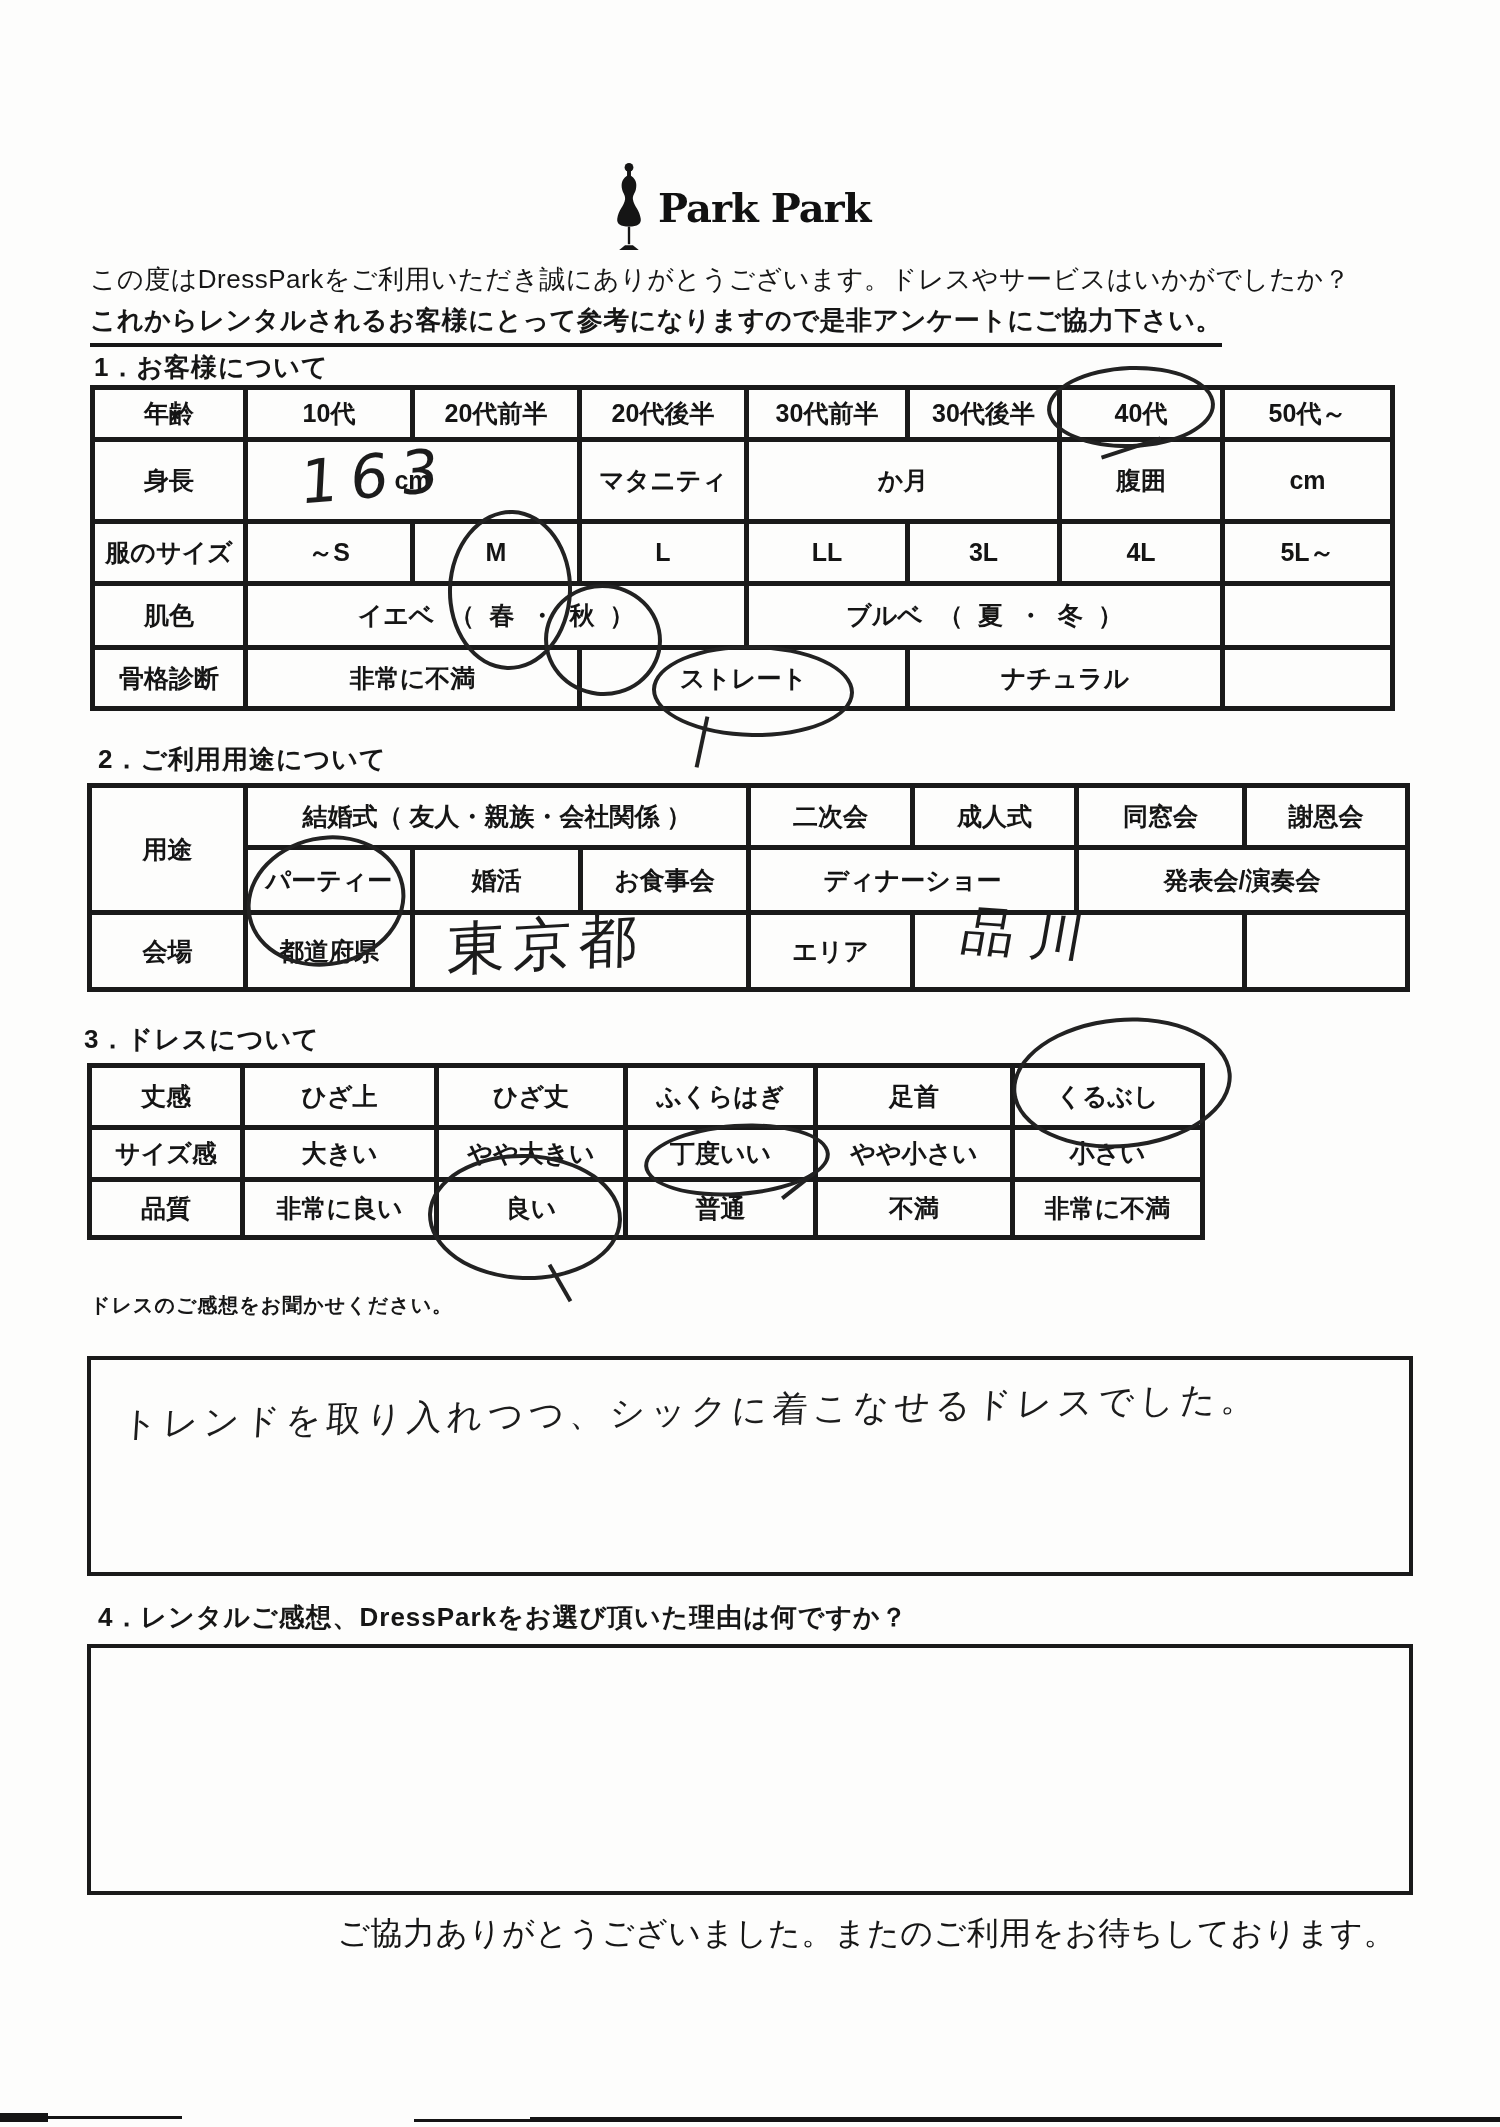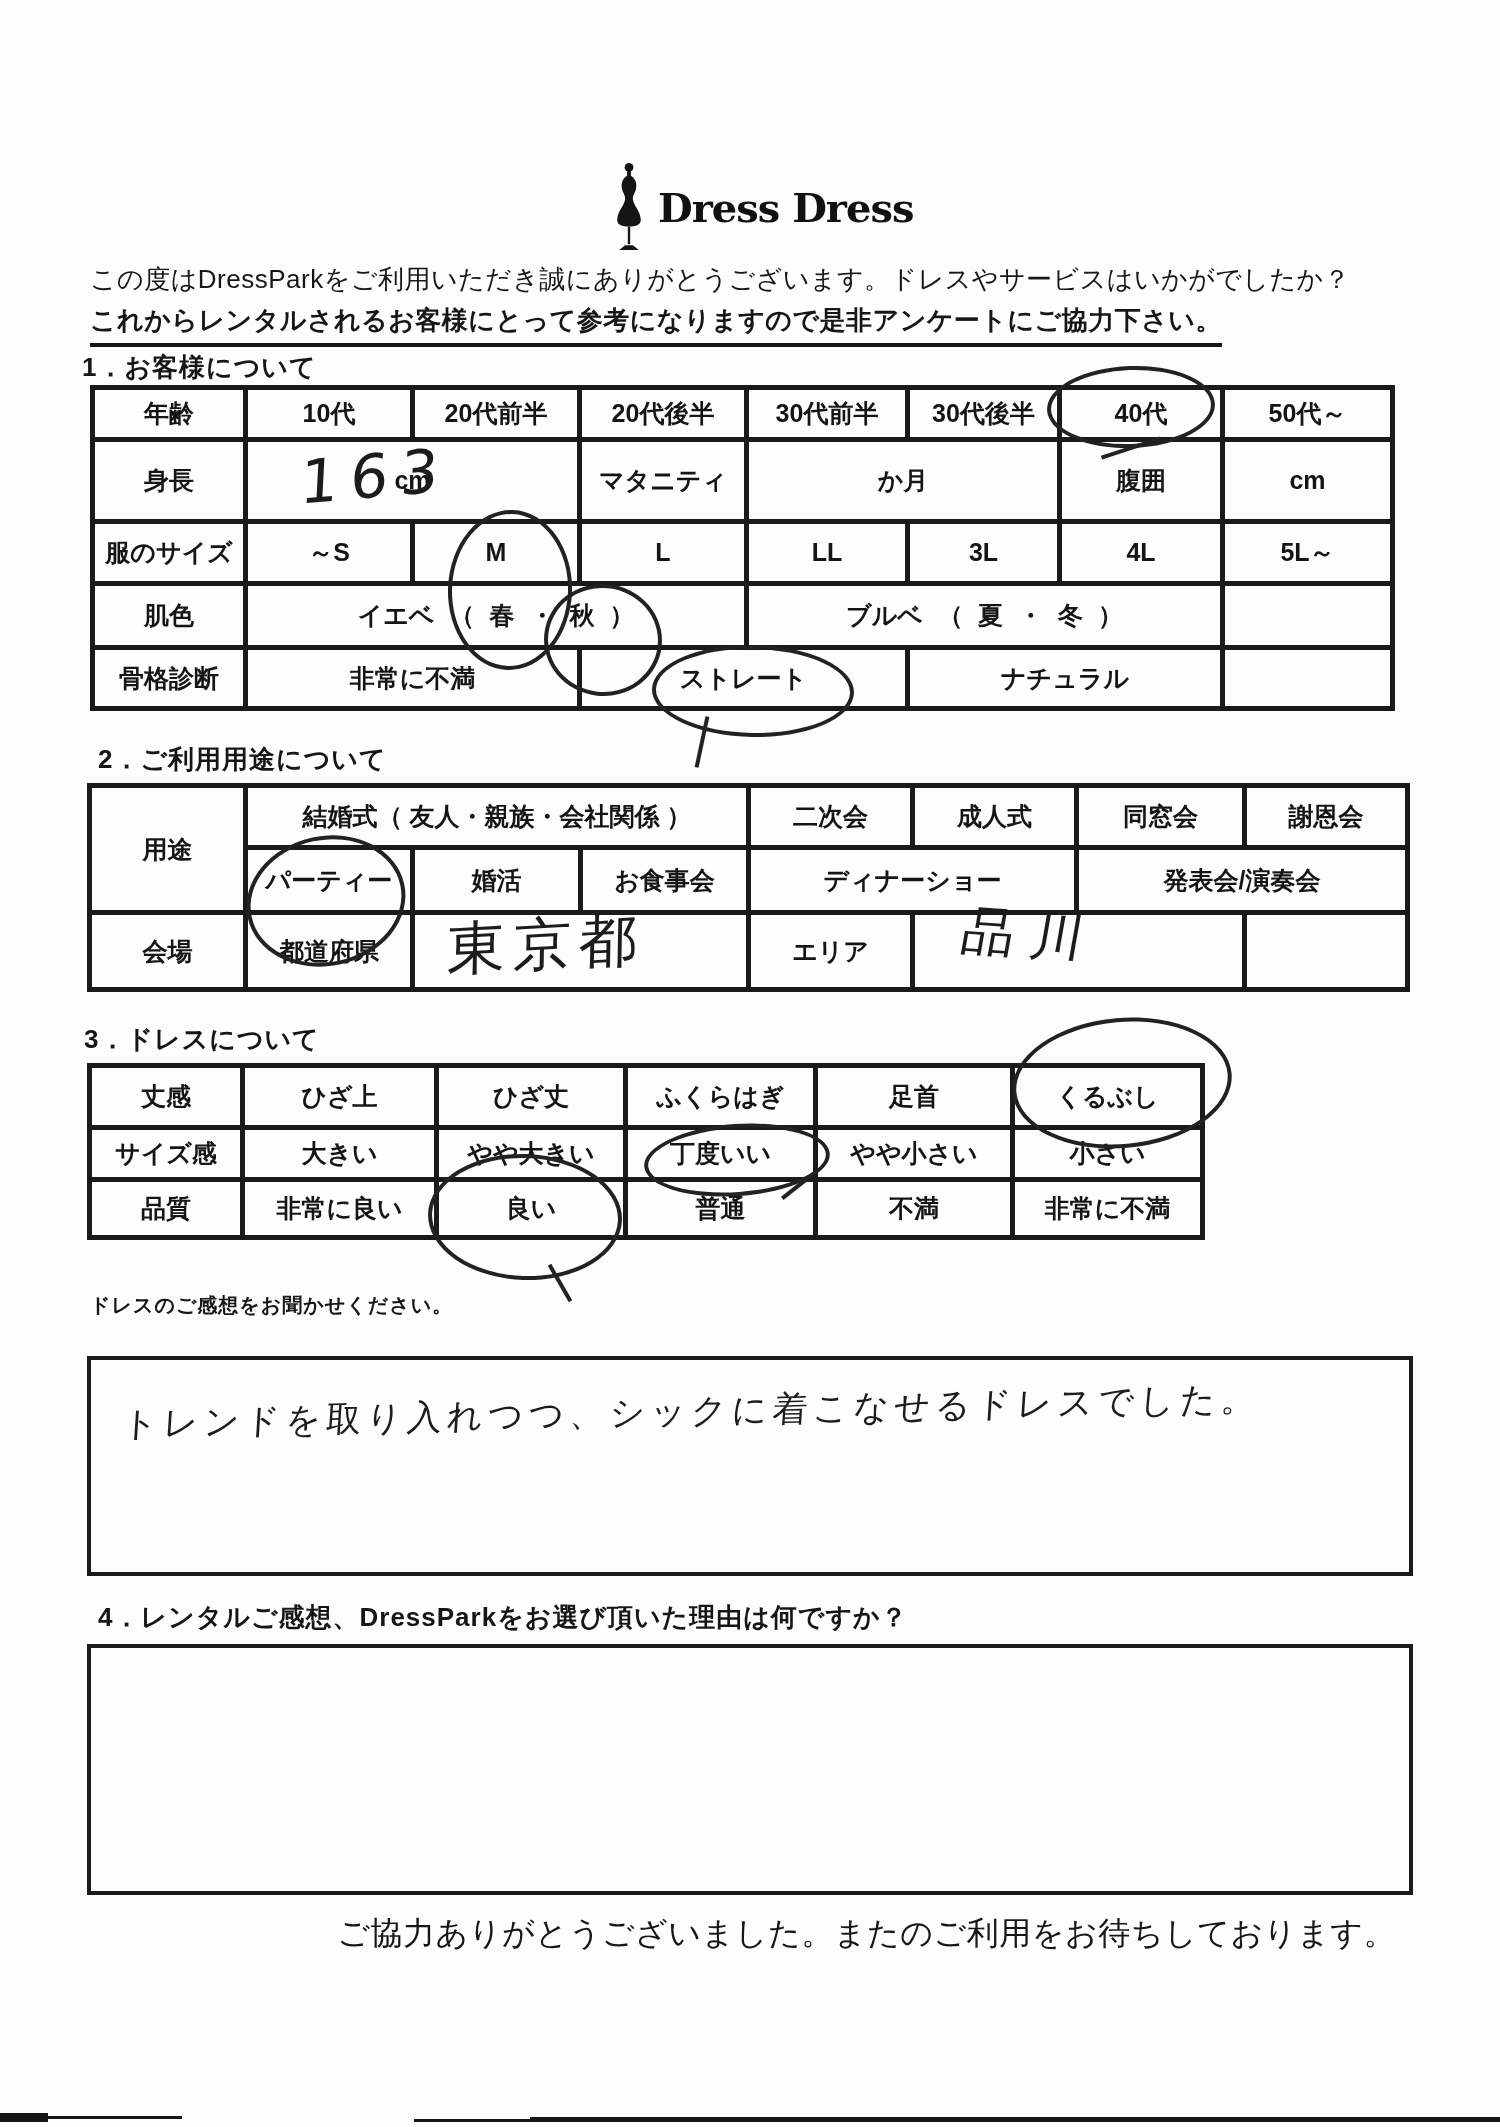--- a/index.html
+++ b/index.html
@@ -78,27 +78,27 @@
   <div class="logo">
     <span>
       <svg viewBox="0 0 34 94" width="34" height="92" aria-hidden="true">
         <circle cx="17" cy="5.5" r="4.5" fill="#151515"></circle>
         <rect x="15" y="9" width="4" height="6" fill="#151515"></rect>
         <path d="M17 13 C 10 16, 8.5 22, 10 28 C 11 32, 13.5 34, 13 38 C 12 45, 6 49, 5 58 C 4.3 63, 8 66, 17 66 C 26 66, 29.7 63, 29 58 C 28 49, 22 45, 21 38 C 20.5 34, 23 32, 24 28 C 25.5 22, 24 16, 17 13 Z" fill="#151515"></path>
         <rect x="15.8" y="66" width="2.4" height="18" fill="#151515"></rect>
         <path d="M7 90 L27 90 L21 85 L13 85 Z" fill="#151515"></path>
       </svg>
     </span>
-    <span class="logo-text">Dress Dress</span>
+    <span class="logo-text">Park Park</span>
   </div>
 
   <div class="intro1">この度はDressParkをご利用いただき誠にありがとうございます。ドレスやサービスはいかがでしたか？</div>
   <div class="intro2">これからレンタルされるお客様にとって参考になりますので是非アンケートにご協力下さい。</div>
 
-  <div class="sec-heading" style="left:82px;top:350px;">1．お客様について</div>
+  <div class="sec-heading" style="left:94px;top:350px;">1．お客様について</div>
 
   <table class="ftable" style="left:90px;top:385px;width:1300px;">
     <colgroup>
       <col style="width:153px">
         <col style="width:167px">
         <col style="width:167px">
         <col style="width:167px">
       <col style="width:161px">
         <col style="width:152px">
         <col style="width:163px">

